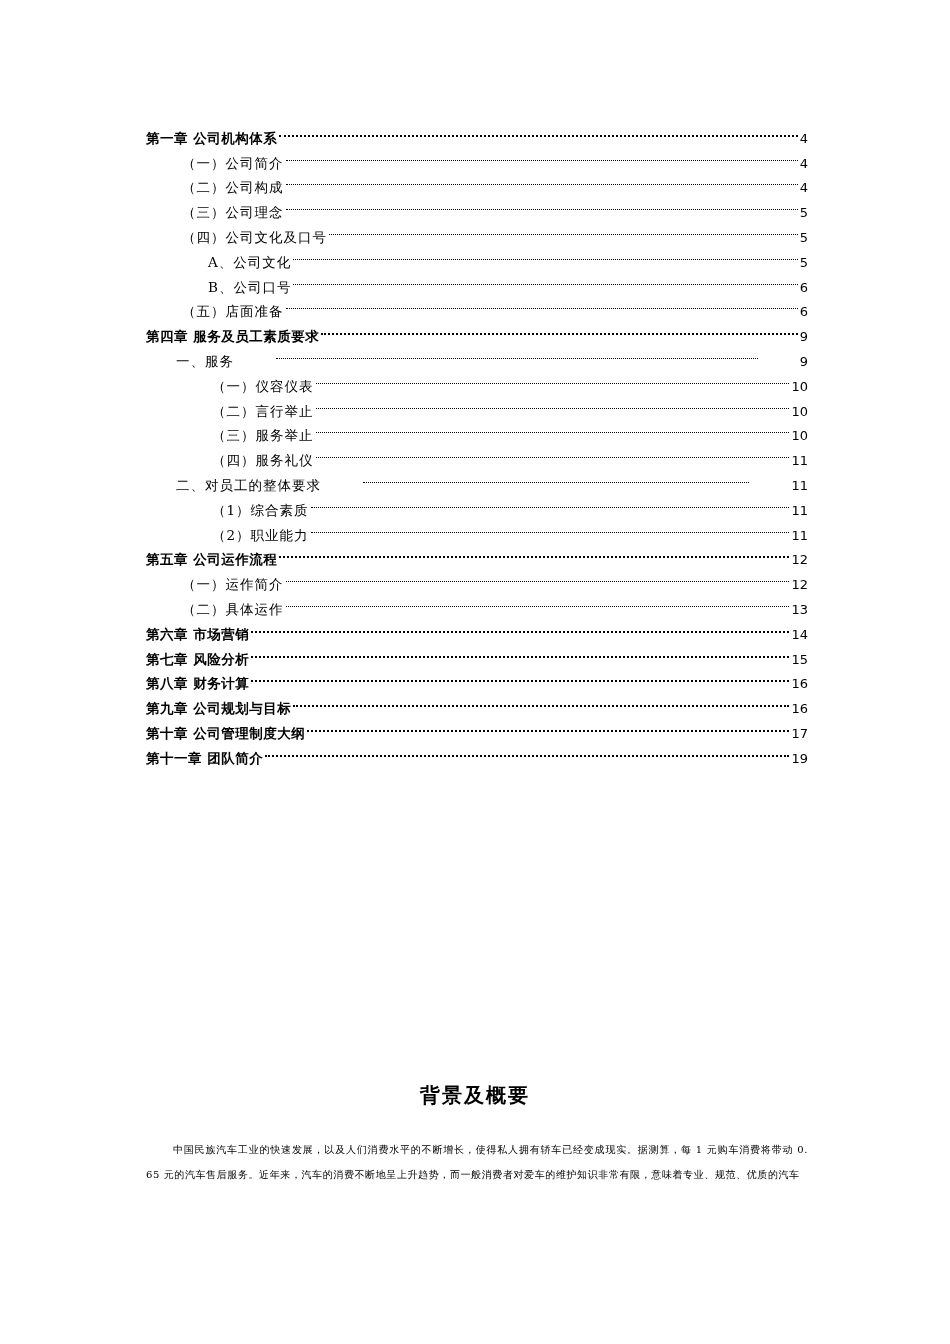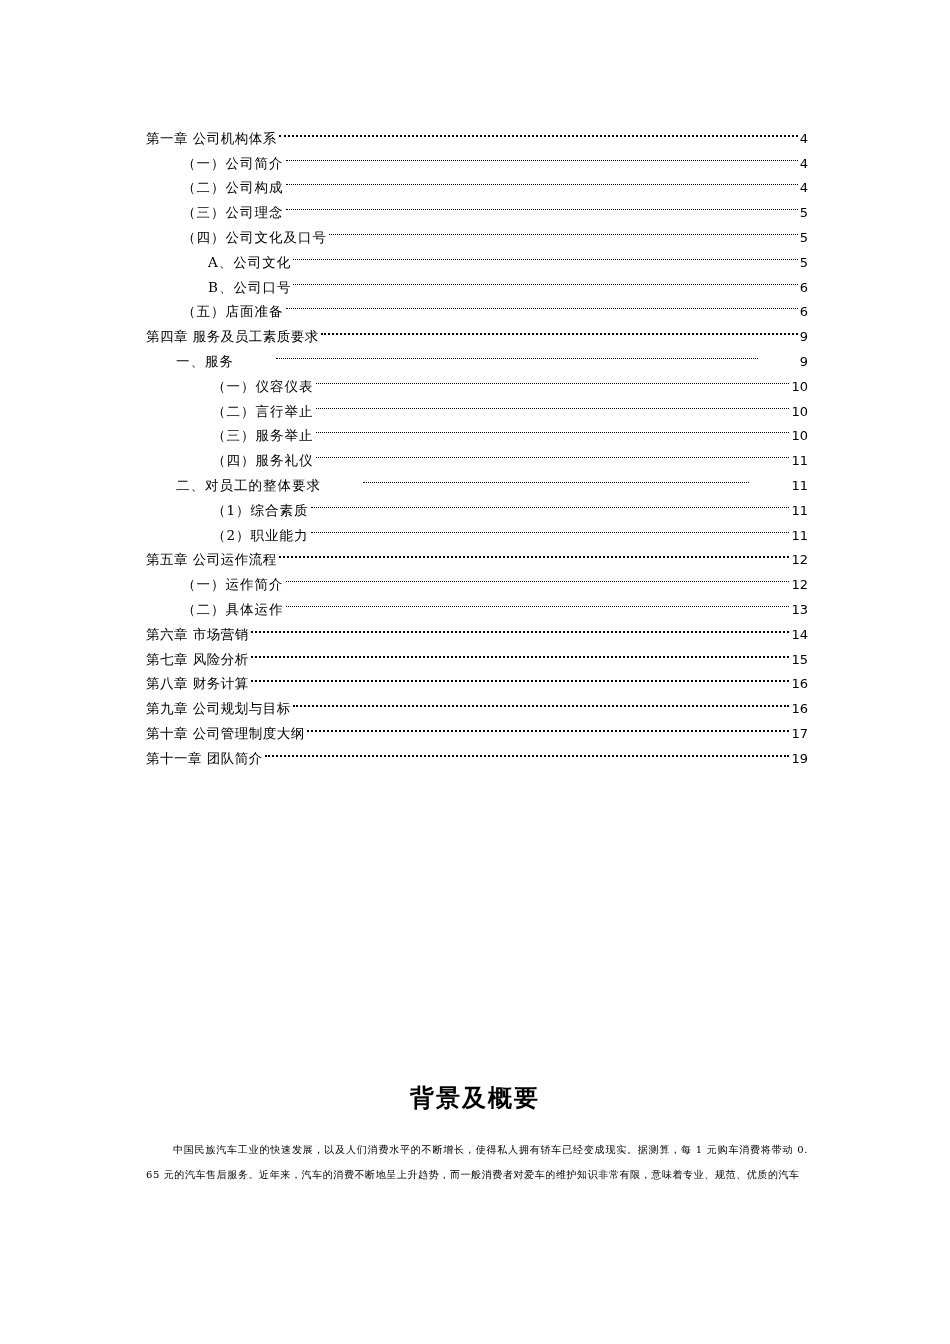--- a/index.html
+++ b/index.html
@@ -50,37 +50,37 @@
     .toc-row.chapter .leader::after {
       border-bottom: 2px dotted #000;
       bottom: 6px;
     }
     .toc-row .page {
       flex: 0 0 auto;
       font-family: "DejaVu Sans", sans-serif;
       font-size: 13px;
     }
     .toc-row.chapter .label {
-      font-weight: normal;
+      font-weight: bold;
       font-family: "DejaVu Sans", sans-serif;
       letter-spacing: 0.5px;
     }
     .lvl0 { padding-left: 0; }
     .lvl1 { padding-left: 36px; }
     .lvl1b { padding-left: 30px; gap: 40px; }
     .lvl2 { padding-left: 62px; }
     .lvl3 { padding-left: 66px; }
 
     .section-title {
       position: absolute;
       left: 0;
       width: 950px;
       top: 1082px;
       text-align: center;
-      font-size: 24px;
+      font-size: 20px;
       font-weight: bold;
       letter-spacing: 2px;
       font-family: "DejaVu Serif", serif;
     }
     .body-para {
       position: absolute;
       left: 146px;
       top: 1138px;
       width: 662px;
       font-size: 10px;

